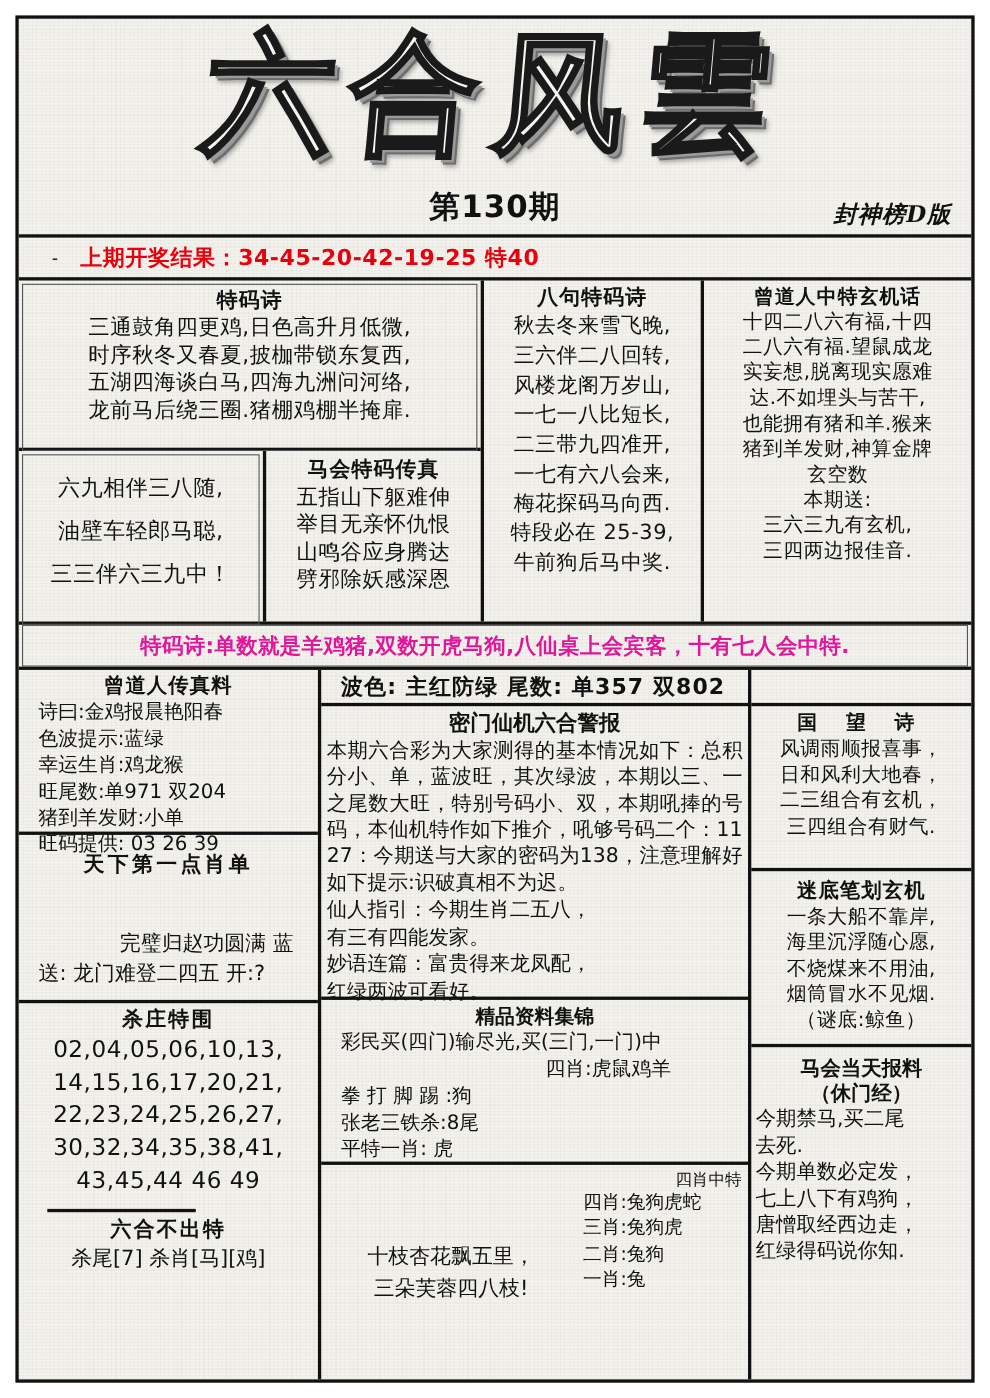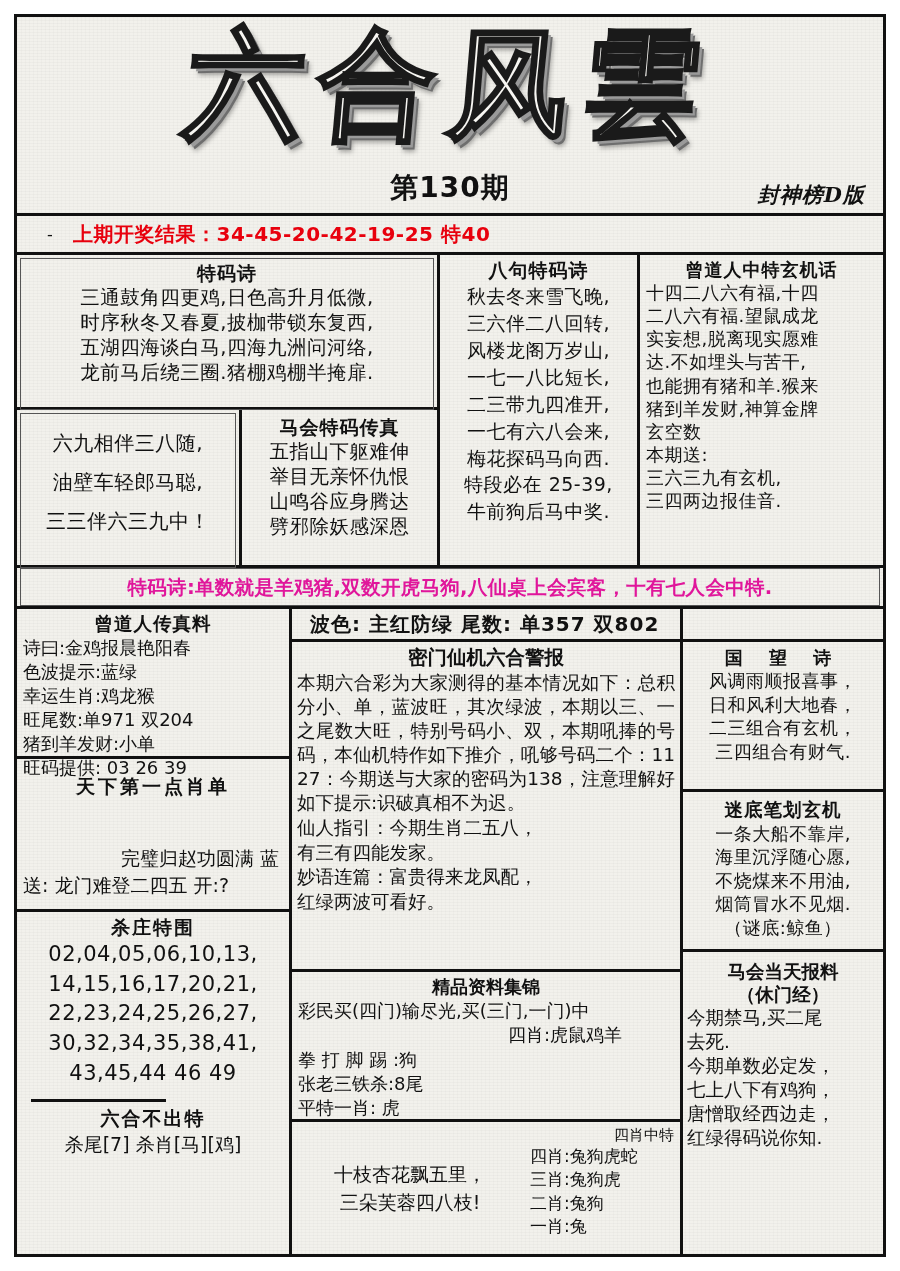--- a/index.html
+++ b/index.html
@@ -99,21 +99,21 @@
   .bt{border-top:3px solid #111;}
 
   .inner{
     box-sizing:border-box;
     height:100%;
     border:1px solid #555;
     margin:3px;
     padding:2px 4px;
     background:transparent;
   }
-  .noinner{box-sizing:border-box;height:100%;padding:3px 6px;}
+  .noinner{box-sizing:border-box;height:100%;padding:3px 18px;}
 
   .title{
     text-align:center;
     font-weight:bold;
     font-size:19px;
     color:#111;
     line-height:1.3;
     letter-spacing:1px;
   }
   .title-sp{letter-spacing:10px;}
@@ -126,21 +126,21 @@
     white-space:nowrap;
   }
 
   
   .tmshi{ flex:0 0 420px; }
   .bjshi{ flex:0 0 200px; }
   .zdr  { flex:1 1 auto; }
 
   .tmshi .poem{font-size:19.5px;}
   .bjshi .poem{font-size:19px;line-height:1.42;}
-  .zdr .poem{font-size:18px;line-height:1.28;text-align:left;white-space:nowrap;}
+  .zdr .poem{font-size:18px;line-height:1.28;text-align:center;white-space:nowrap;}
 
   .liujiu{flex:0 0 225px;}
   .mahui{flex:0 0 195px;}
   .liujiu .poem{font-size:20px;line-height:1.95;}
   .mahui .poem{font-size:19.5px;line-height:1.28;}
 
   
   .banner{
     height:38px;
     display:flex;align-items:center;justify-content:center;
@@ -328,21 +328,21 @@
         </div>
       </div>
     </div>
 
     <div class="cell mc br" style="display:flex;flex-direction:column;">
 
       <div class="boserow" style="border-bottom:3px solid #111;box-sizing:border-box;">
         <div class="bose-txt">波色:  主红防绿 尾数:    单357 双802</div>
       </div>
 
-      <div style="height:330px;border-bottom:3px solid #111;box-sizing:border-box;">
+      <div style="height:267px;border-bottom:3px solid #111;box-sizing:border-box;">
         <div class="noinner mimen" style="padding:2px 5px;">
           <div class="t">密门仙机六合警报</div>
           <p>本期六合彩为大家测得的基本情况如下：总积分小、单，蓝波旺，其次绿波，本期以三、一之尾数大旺，特别号码小、双，本期吼捧的号码，本仙机特作如下推介，吼够号码二个：11 27：今期送与大家的密码为138，注意理解好如下提示:识破真相不为迟。</p>
           <div class="zhiyin" style="margin-top:1px;">
             <span>仙人指引：</span><span>今期生肖二五八，</span>
           </div>
           <div class="zhiyin ind">有三有四能发家。</div>
           <div class="zhiyin">
             <span>妙语连篇：</span><span>富贵得来龙凤配，</span>
           </div>

